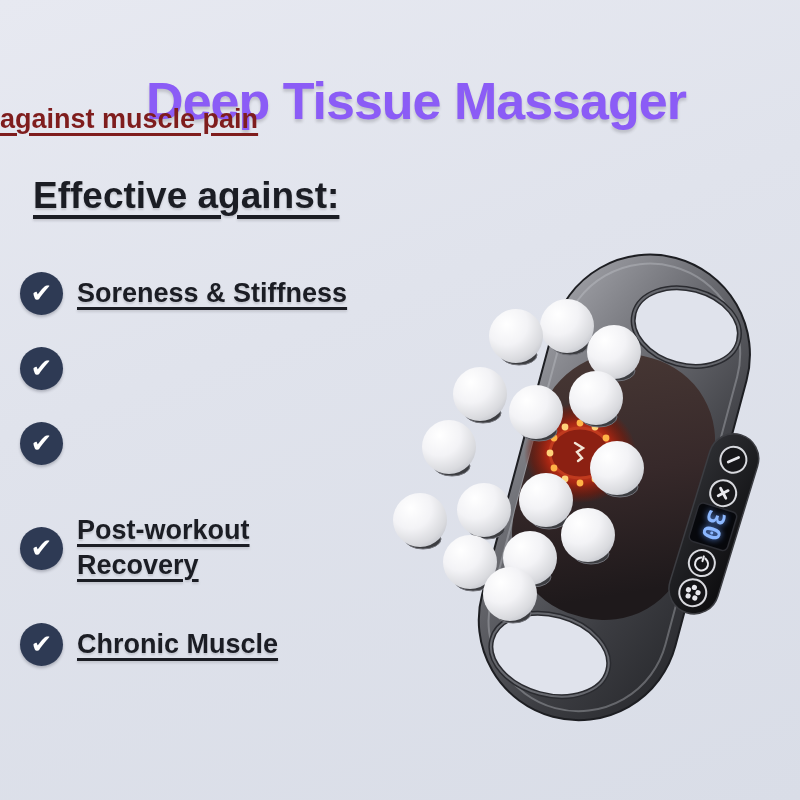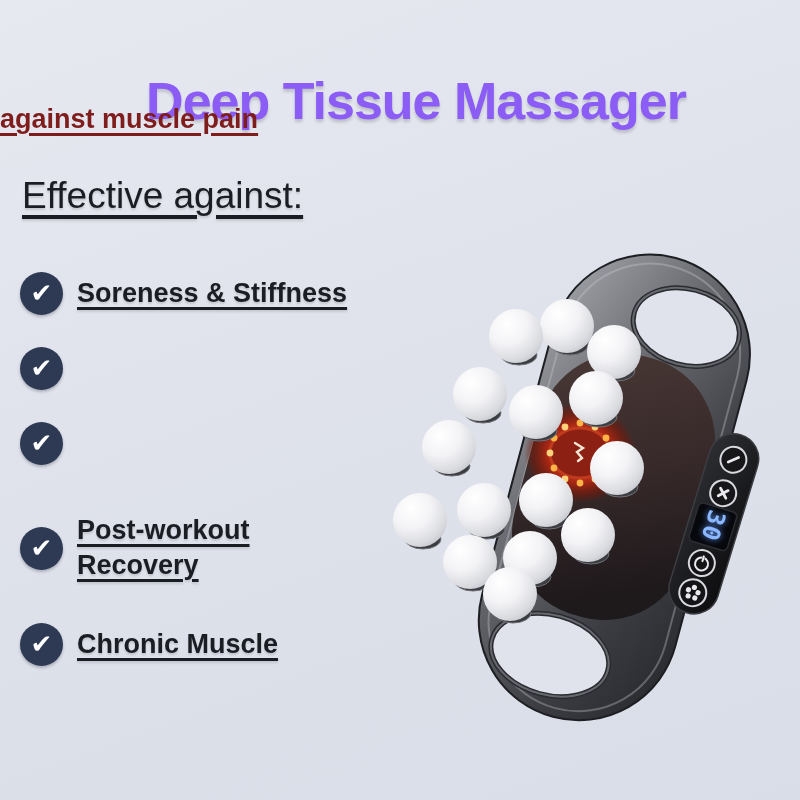--- a/index.html
+++ b/index.html
@@ -13,22 +13,22 @@
     position:absolute;top:36px;left:16px;width:800px;text-align:center;
     font-size:52px;font-weight:bold;letter-spacing:-1px;color:#8b5cf6;
     text-shadow:0 3px 3px rgba(25,27,33,.18);
   }
   .subtitle{
     position:absolute;top:104px;left:0;width:800px;text-align:left;
     font-size:27px;font-weight:bold;color:#7f1d1d;
     text-decoration:underline;text-decoration-thickness:3px;text-underline-offset:5px;
   }
   .heading{
-    position:absolute;left:22px;top:175px;
-    font-size:37px;font-weight:normal;color:#1b1d24;
+    position:absolute;left:33px;top:175px;
+    font-size:37px;font-weight:bold;color:#1b1d24;
     text-decoration:underline;text-decoration-thickness:4px;text-underline-offset:7px;
     text-shadow:0 2px 2px rgba(25,27,33,.15);
   }
   ul.benefits{list-style:none;margin:0;padding:0;}
   li.benefit{
     position:absolute;left:20px;display:flex;align-items:center;gap:14px;
   }
   .check{
     width:43px;height:43px;border-radius:50%;background:#2e3a54;
     color:#ffffff;font-size:26px;line-height:43px;text-align:center;

